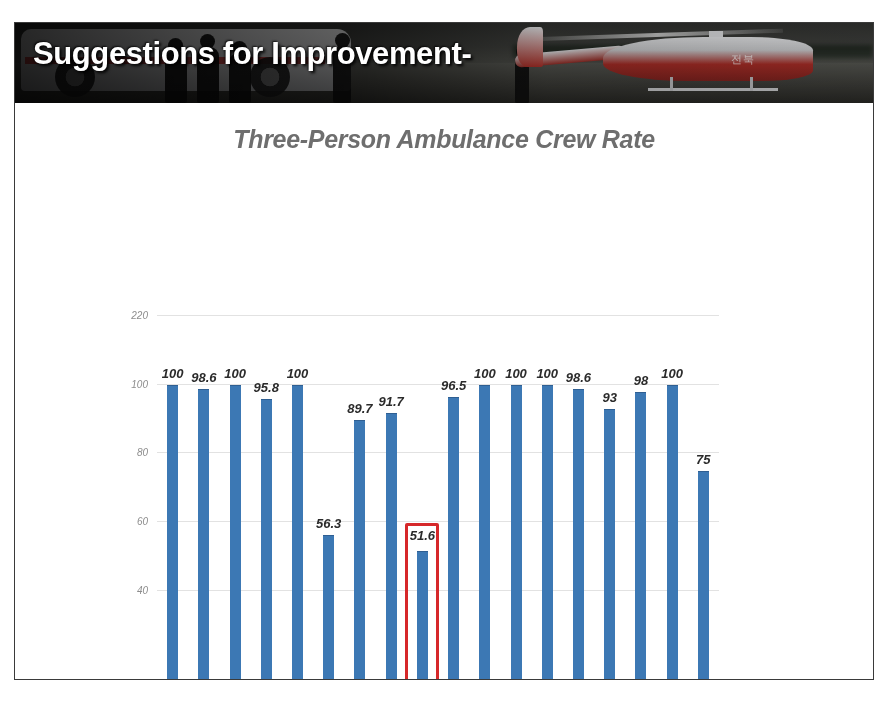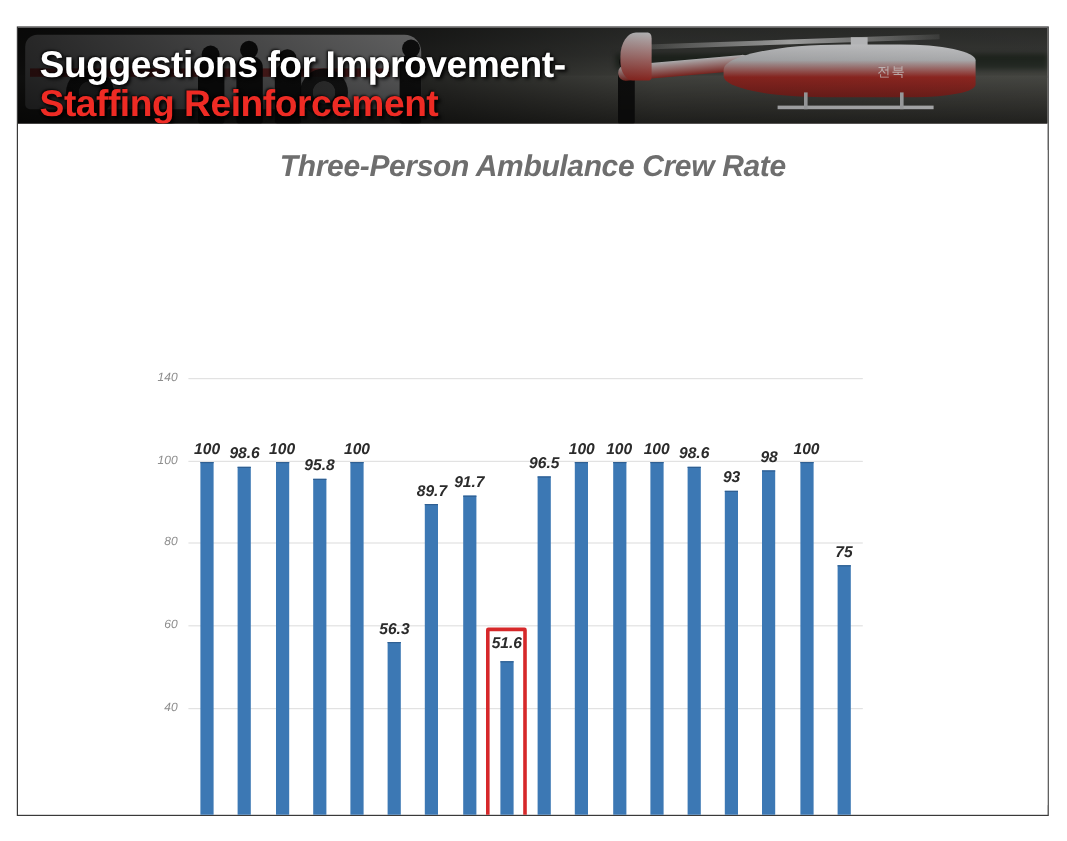--- a/index.html
+++ b/index.html
@@ -237,21 +237,20 @@
       <div class="skid s1"></div>
       <div class="strut t1"></div>
       <div class="strut t2"></div>
       <div class="heli-text">전북</div>
 
       <div class="banner-shade"></div>
     </div>
 
     <div id="banner-text">
       <div class="title-line1">Suggestions for Improvement-</div>
-      <div class="title-line2">Staffing Reinforcement</div>
     </div>
   </div>
 
   <div id="chart-card">
     <div id="chart-title">Three-Person Ambulance Crew Rate</div>
 
     <div id="plot-wrap">
       <div id="gridlines">
           <div class="gridline" style="bottom: 137.333px;">
             <span class="ytick">40</span>
@@ -259,21 +258,21 @@
           <div class="gridline" style="bottom: 206px;">
             <span class="ytick">60</span>
           </div>
           <div class="gridline" style="bottom: 274.667px;">
             <span class="ytick">80</span>
           </div>
           <div class="gridline" style="bottom: 343.333px;">
             <span class="ytick">100</span>
           </div>
           <div class="gridline" style="bottom: 412px;">
-            <span class="ytick">140</span>
+            <span class="ytick">220</span>
           </div>
         </div>
       <div id="bars">
           <div class="bar-slot">
             <div class="bar-label" style="bottom: 347.333px;">100</div>
             <div class="bar" style="height: 343.333px; background: rgb(60, 120, 180);"></div>
           </div>
           <div class="bar-slot">
             <div class="bar-label" style="bottom: 342.527px;">98.6</div>
             <div class="bar" style="height: 338.527px; background: rgb(60, 120, 180);"></div>

